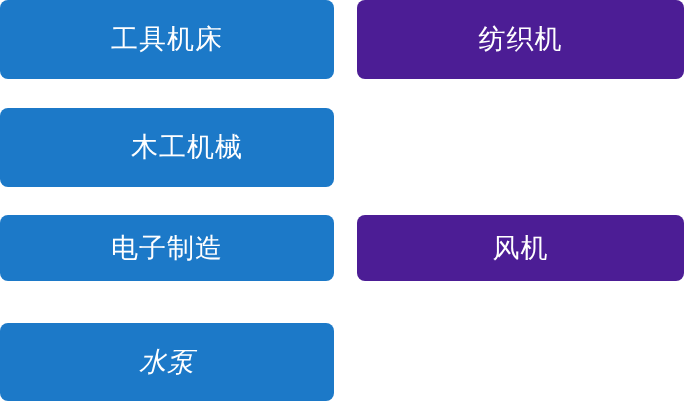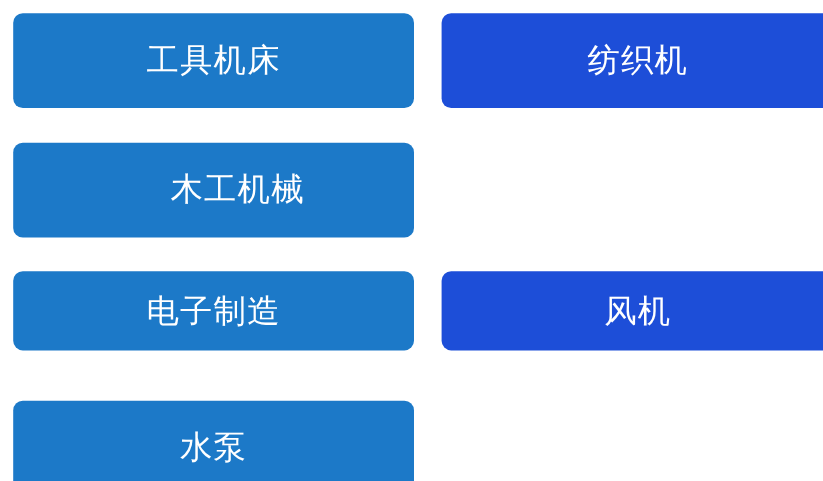--- a/index.html
+++ b/index.html
@@ -22,42 +22,42 @@
   }
   .category-button {
     position: absolute;
     display: flex;
     align-items: center;
     justify-content: center;
     box-sizing: border-box;
     border: none;
     border-radius: 8px;
     padding: 0;
-    margin: 11px;
+    margin: 0;
     cursor: pointer;
     color: #ffffff;
     font-family: "Liberation Sans", "DejaVu Sans", sans-serif;
     font-size: 27px;
     font-weight: 400;
     letter-spacing: 1px;
     line-height: 1;
     text-align: center;
     white-space: nowrap;
     -webkit-font-smoothing: antialiased;
   }
   .col-left  { left: 0px;   width: 334px; }
   .col-right { left: 357px; width: 327px; }
 
   .row-1 { top: 0px;   height: 79px; }
   .row-2 { top: 108px; height: 79px; padding-left: 40px; }
   .row-3 { top: 215px; height: 66px; }
-  .row-4 { top: 323px; height: 78px; }
+  .row-4 { top: 323px; height: 78px; font-style: italic; }
 
   .btn-blue   { background-color: #1C79C8; }
-  .btn-orange { background-color: #1d4ed8; }
+  .btn-orange { background-color: #4c1d95; }
 </style>
 </head>
 <body>
 
 <div id="button-grid">
 
   <button class="category-button col-left row-1 btn-blue">
     <span>工具机床</span>
   </button>
 

